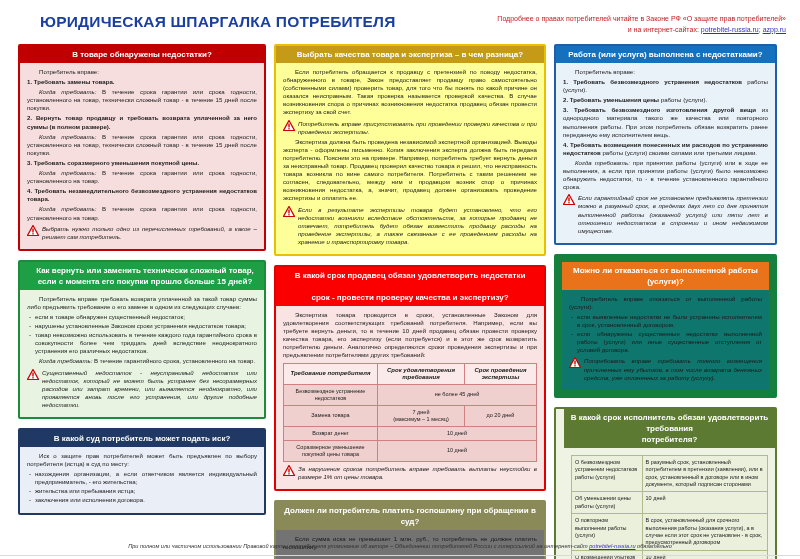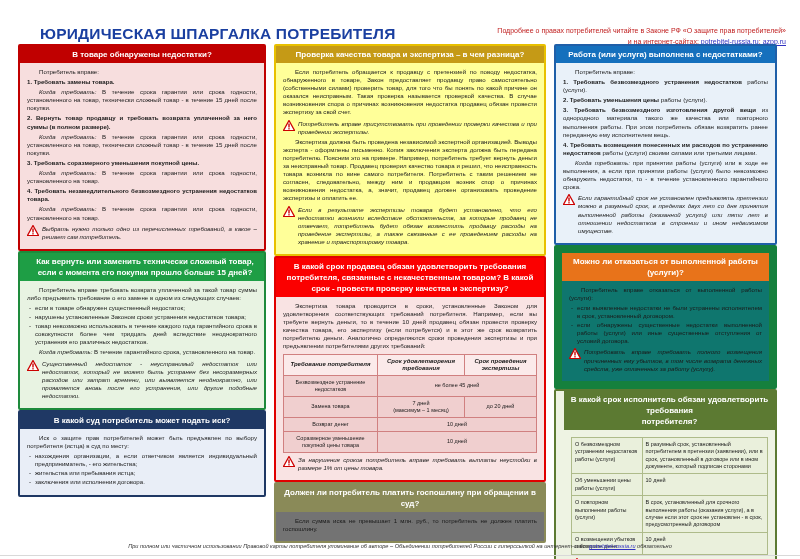--- a/index.html
+++ b/index.html
@@ -5,40 +5,40 @@
   html,body{margin:0;padding:0;}
   body{
     width:800px;height:559px;overflow:hidden;
     background:#ffffff;
     font-family:"Liberation Sans", sans-serif;
     color:#1a1a1a;
   }
   .page{position:relative;width:800px;height:559px;box-sizing:border-box;}
 
   
-  .header{position:absolute;left:0;top:12px;width:796px;height:42px;}
+  .header{position:absolute;left:0;top:0;width:796px;height:42px;}
   .main-title{
     position:absolute;left:40px;top:13px;
     font-size:15.5px;font-weight:bold;letter-spacing:.2px;
     color:#1a3fa0;font-family:"Liberation Sans",sans-serif;
   }
   .header-note{
     position:absolute;right:10px;top:14px;width:400px;
     text-align:right;font-size:7px;line-height:10.5px;color:#c02020;
   }
   .header-note a{color:#3030c0;text-decoration:underline;}
 
   
   .col{position:absolute;top:44px;}
   .col1{left:18px;width:248px;}
   .col2{left:274px;width:272px;}
   .col3{left:554px;width:223px;}
 
   
-  .block{border-radius:2px;margin-bottom:0;position:relative;box-sizing:border-box;}
+  .block{border-radius:2px;margin-bottom:9px;position:relative;box-sizing:border-box;}
   .block .bar{
     color:#ffffff;font-weight:bold;font-size:8px;line-height:11px;
     text-align:center;padding:3px 6px;box-sizing:border-box;
   }
   .block .body{padding:5px 7px 6px 7px;box-sizing:border-box;}
   .p{font-size:6.1px;line-height:8.1px;text-align:justify;margin:0 0 2px 0;}
   .p.ind{text-indent:12px;}
   .p b{font-weight:bold;}
   .p i{font-style:italic;}
   .note{
@@ -182,21 +182,21 @@
           <li>жительства или пребывания истца;</li>
           <li>заключения или исполнения договора.</li>
         </ul>
       </div>
     </div>
   </div>
 
   <div class="col col2">
 
     <div class="block b-yel">
-      <div class="bar">Проверка качества товара и экспертиза – в чем разница?</div>
+      <div class="bar">Выбрать качества товара и экспертиза – в чем разница?</div>
       <div class="body">
         <div class="p ind">Если потребитель обращается к продавцу с претензией по поводу недостатка, обнаруженного в товаре, Закон предоставляет продавцу право самостоятельно (собственными силами) проверить товар, для того что бы понять по какой причине он оказался неисправным. Такая проверка называется проверкой качества. В случае возникновения спора о причинах возникновения недостатка продавец обязан провести экспертизу за свой счет.</div>
         <div class="note">
           <span class="warn">
               <svg viewBox="0 0 24 22">
                 <polygon points="12,1 23,21 1,21" fill="#ffffff" stroke="#cc0000" stroke-width="2.5"></polygon>
                 <rect x="10.6" y="7" width="2.8" height="8" fill="#cc0000"></rect>
                 <rect x="10.6" y="16.3" width="2.8" height="2.6" fill="#cc0000"></rect>
               </svg>
             </span>
@@ -211,22 +211,22 @@
                 <rect x="10.6" y="16.3" width="2.8" height="2.6" fill="#cc0000"></rect>
               </svg>
             </span>
           <span>Если в результате экспертизы товара будет установлено, что его недостатки возникли вследствие обстоятельств, за которые продавец не отвечает, потребитель будет обязан возместить продавцу расходы на проведение экспертизы, а также связанные с ее проведением расходы на хранение и транспортировку товара.</span>
         </div>
       </div>
     </div>
 
     <div class="block b-red2">
       <div class="bar">
-        <span>В какой срок продавец обязан удовлетворить требования</span><br>
-        <span>потребителя, связанные с некачественным товаром? В какой</span><br>
+        <span>В какой срок продавец обязан удовлетворить недостатки</span><br>
+        <br>
         <span>срок  - провести проверку качества и экспертизу?</span>
       </div>
       <div class="body">
         <div class="p ind">Экспертиза товара проводится в сроки, установленные Законом для удовлетворения соответствующих требований потребителя. Например, если вы требуете вернуть деньги, то в течение 10 дней продавец обязан провести проверку качества товара, его экспертизу (если потребуется) и в этот же срок возвратить потребителю деньги. Аналогично определяются сроки проведения экспертизы и при предъявлении потребителями других  требований:</div>
         <table class="tbl">
           <tbody>
               <tr>
             <th>Требование потребителя</th>
             <th>Срок удовлетворения требования</th>
             <th>Срок проведения экспертизы</th>

